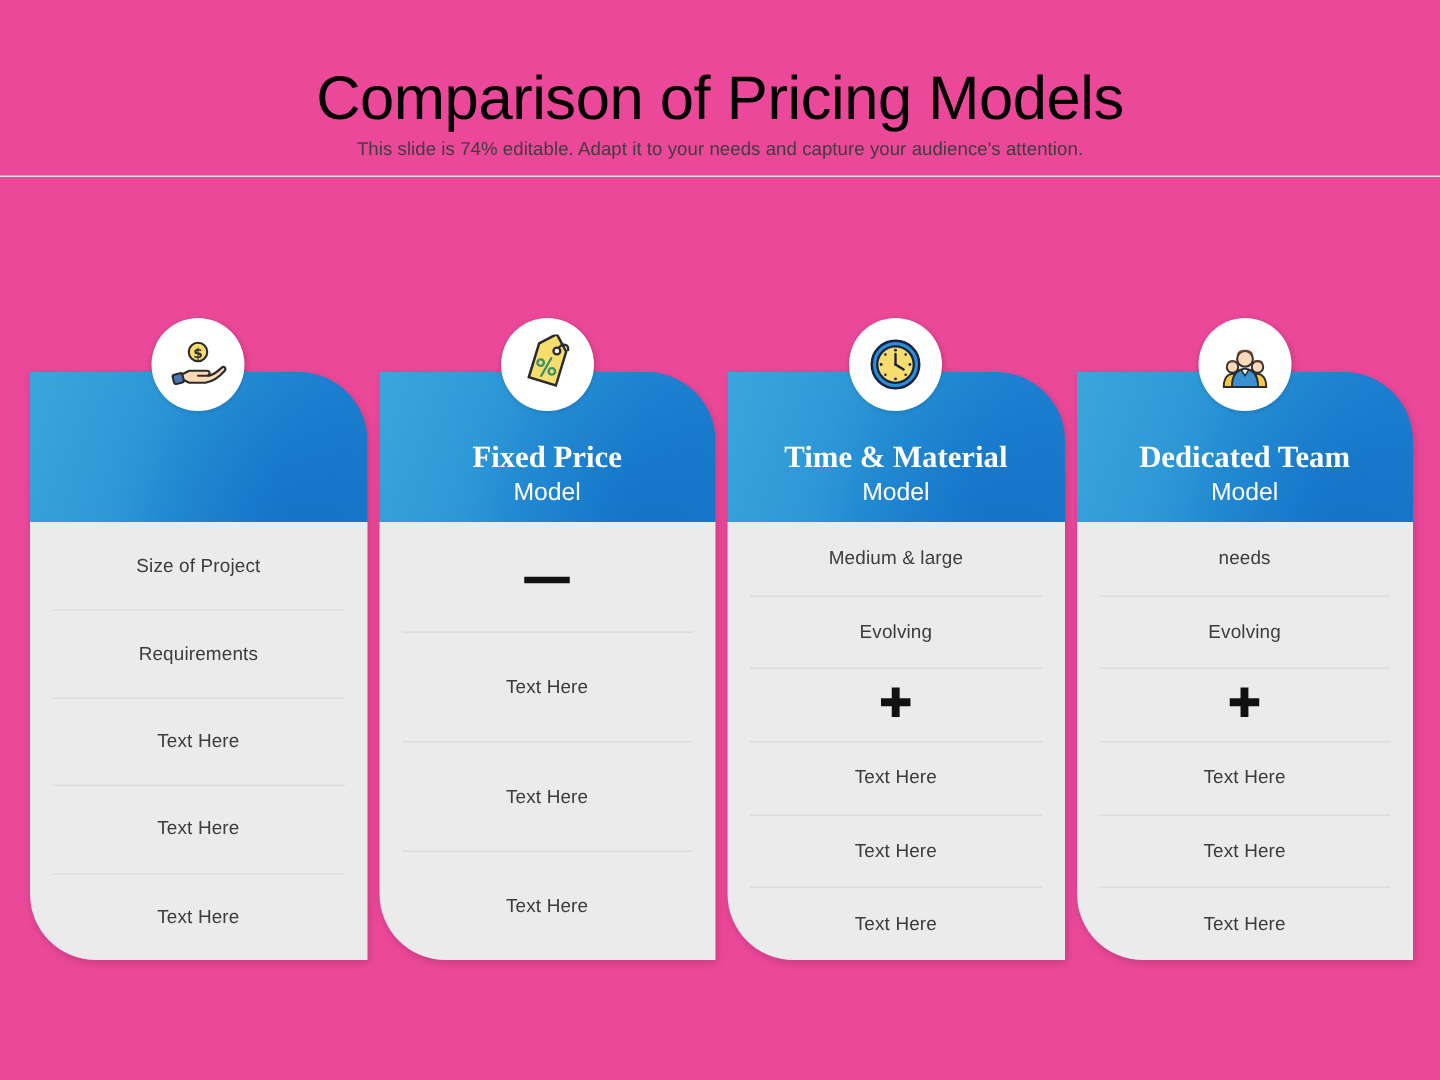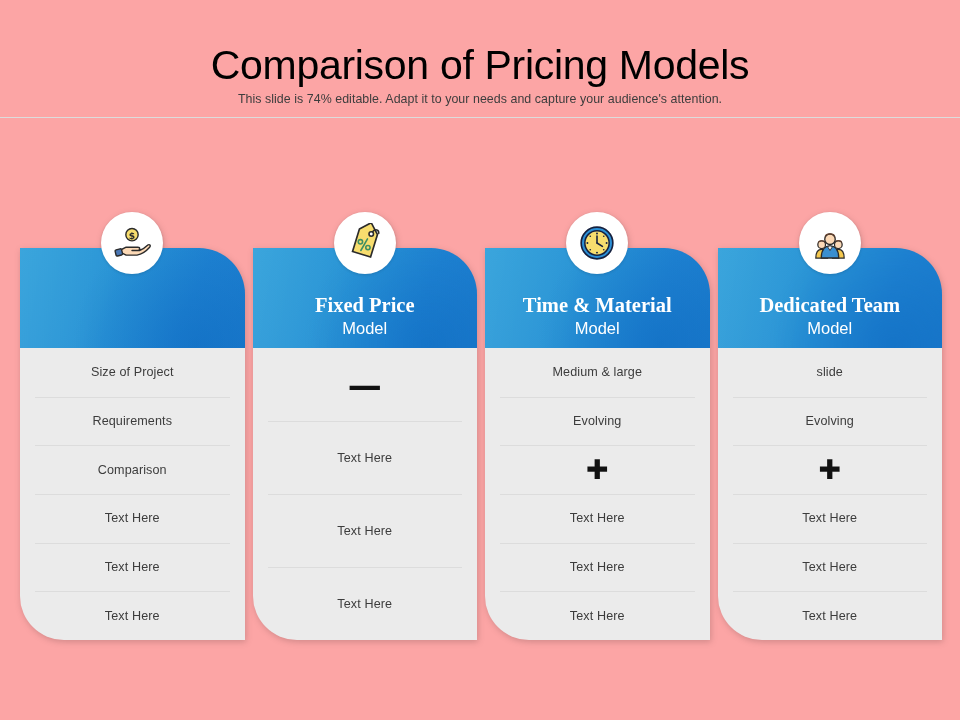--- a/index.html
+++ b/index.html
@@ -2,21 +2,21 @@
 <html><head>
 <meta charset="utf-8">
 <style>
   * { box-sizing: border-box; margin: 0; padding: 0; }
   html, body {
     width: 960px; height: 720px;
     background: #ffffff;
     font-family: "Liberation Sans", sans-serif;
     overflow: hidden;
   }
-  .slide { position: relative; width: 960px; height: 720px; background: #fca5a5; }
+  .slide { position: relative; width: 960px; height: 720px; background: #ec4899; }
 
   
   .title-block { position: absolute; left: 0; top: 44px; width: 960px; text-align: center; }
   .slide-title {
     font-family: "Liberation Sans", sans-serif;
     font-size: 41px;
     font-weight: 400;
     color: #000000;
     letter-spacing: -0.3px;
     line-height: 1.05;
@@ -161,23 +161,20 @@
           <div class="card-title"></div>
           <div class="card-sub"></div>
         </div>
       </div>
       <div class="card-body">
         <div class="row">
             <span>Size of Project</span>
           </div>
         <div class="row">
             <span>Requirements</span>
-          </div>
-        <div class="row">
-            <span>Comparison</span>
           </div>
         <div class="row">
             <span>Text Here</span>
           </div>
         <div class="row">
             <span>Text Here</span>
           </div>
         <div class="row">
             <span>Text Here</span>
           </div>
@@ -285,21 +282,21 @@
         </svg>
       </div>
       <div class="card-head">
         <div class="card-title-wrap">
           <div class="card-title">Dedicated Team</div>
           <div class="card-sub">Model</div>
         </div>
       </div>
       <div class="card-body">
         <div class="row">
-            <span>slide</span>
+            <span>needs</span>
           </div>
         <div class="row">
             <span>Evolving</span>
           </div>
         <div class="row">
             <span class="sym">✚</span>
           </div>
         <div class="row">
             <span>Text Here</span>
           </div>

